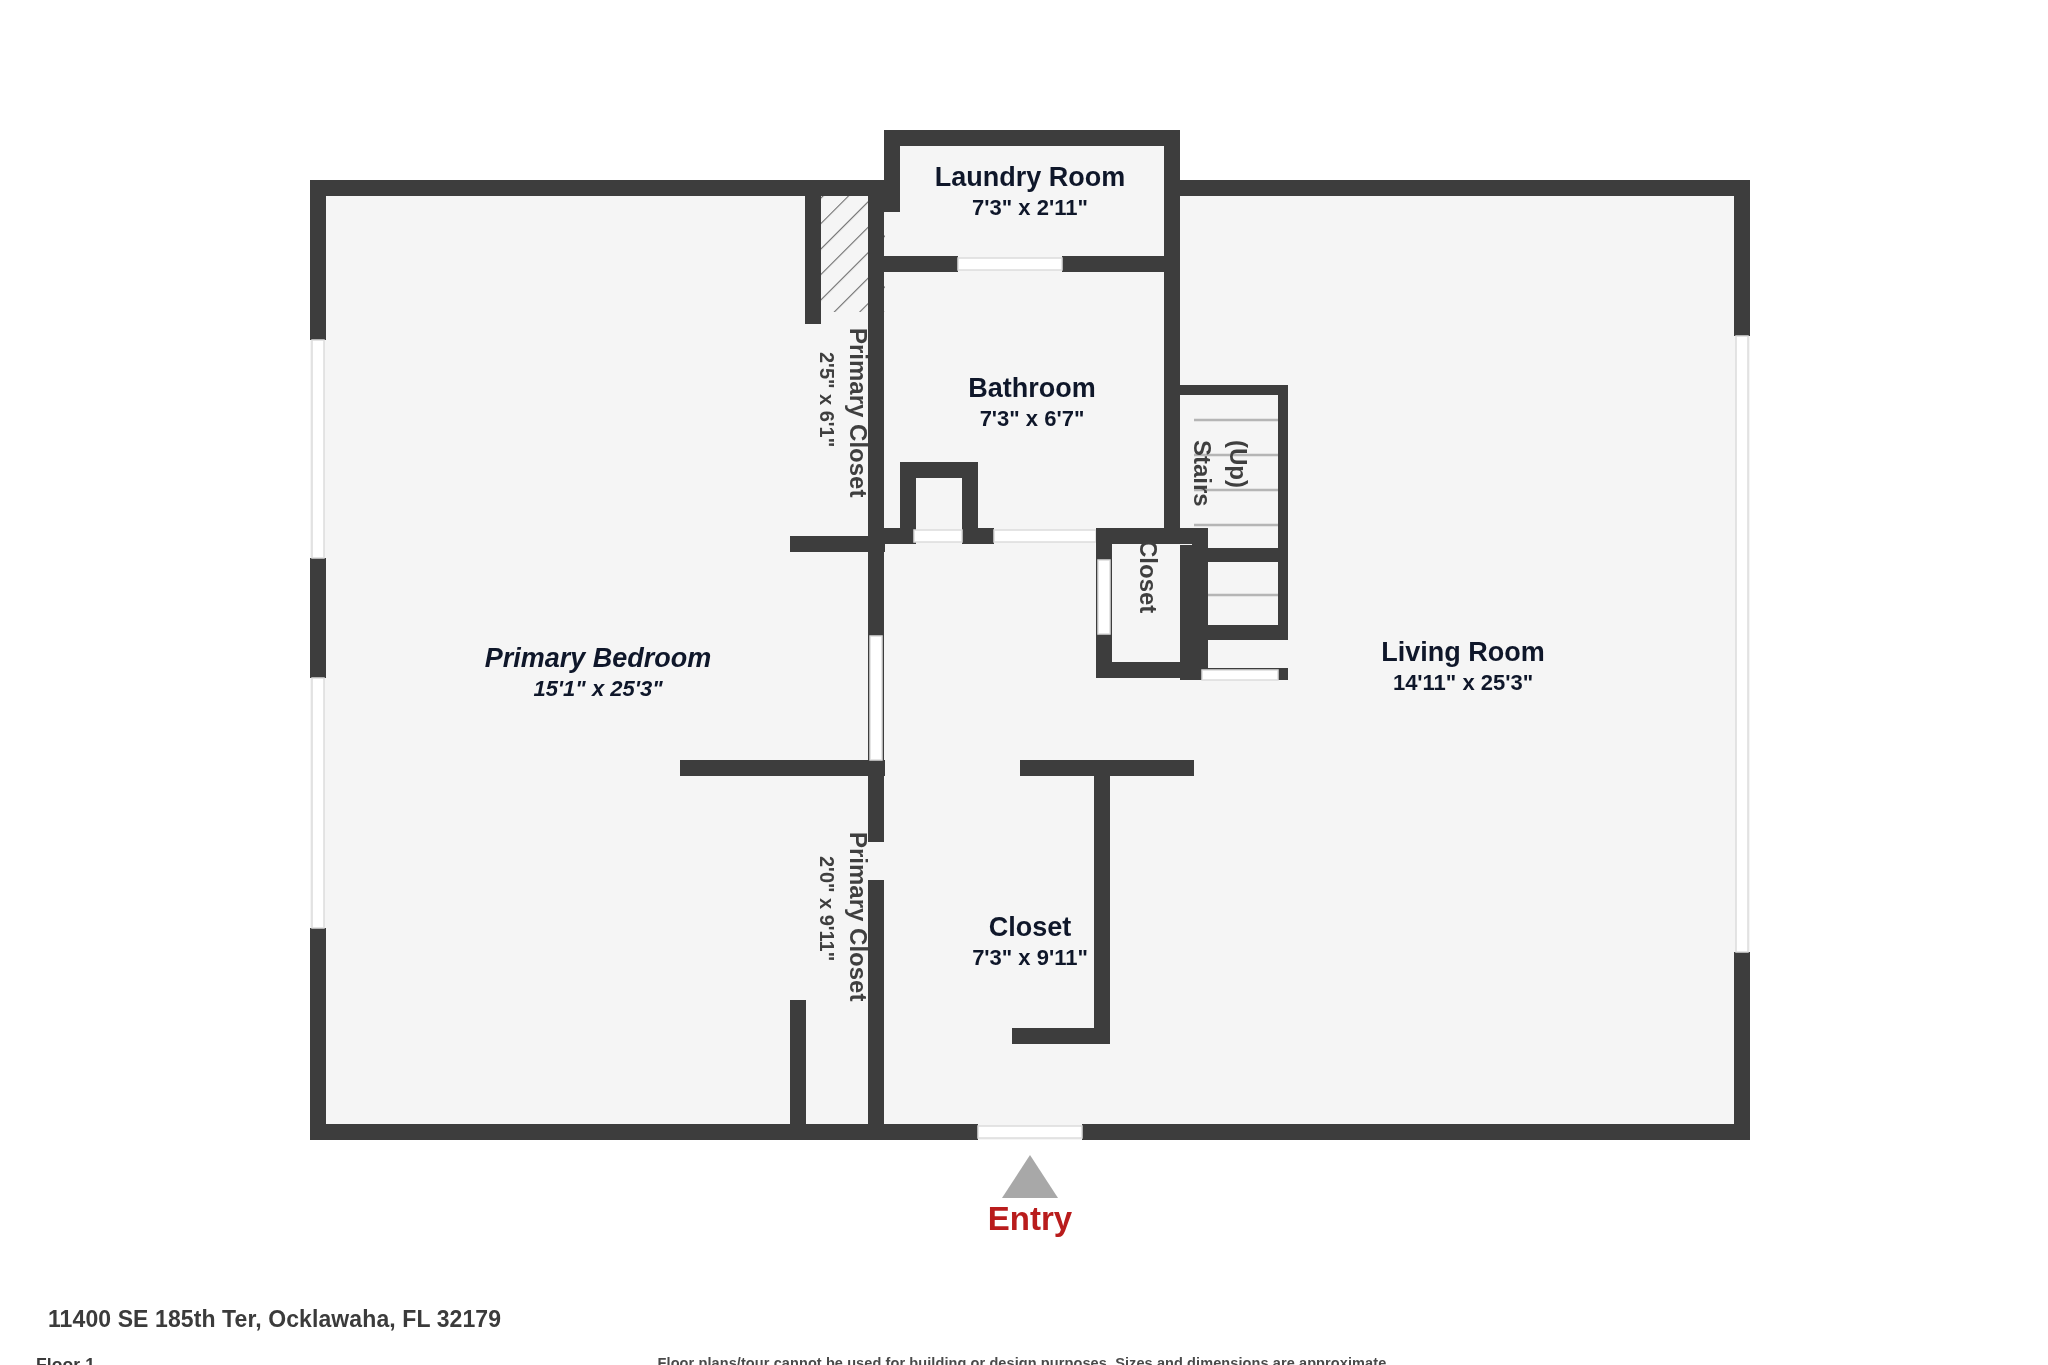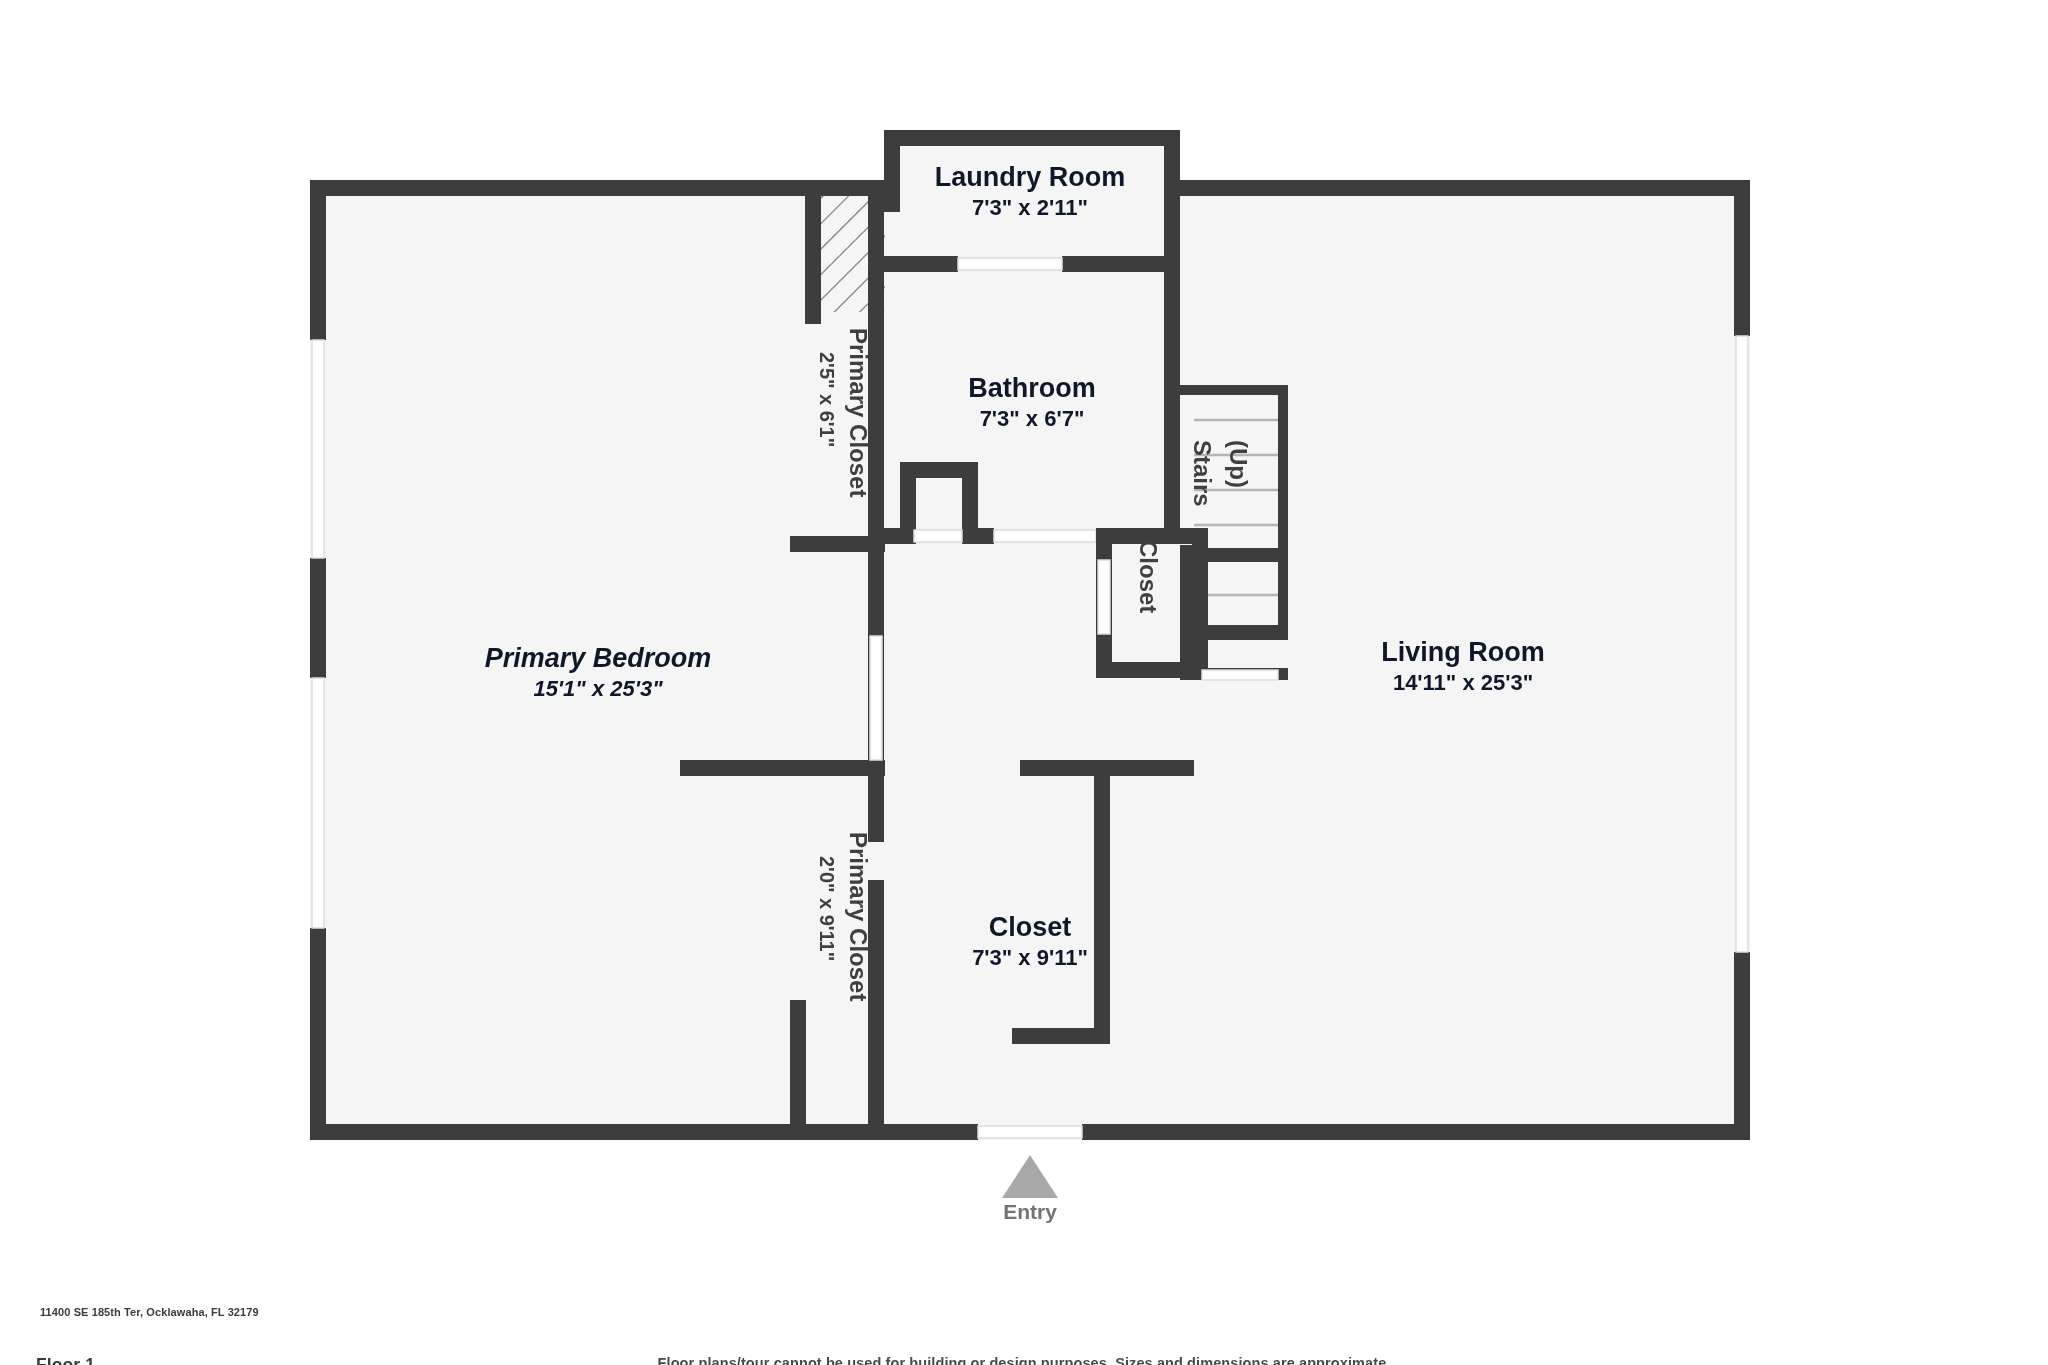--- a/index.html
+++ b/index.html
@@ -26,23 +26,23 @@
 
   
   .footer-text {
     position: absolute;
     color: #3b3b3b;
     font-weight: bold;
     letter-spacing: 0.1px;
     white-space: nowrap;
   }
   #addr-line {
-    left: 40px;
+    left: 48px;
     top: 1306px;
-    font-size: 11px;
+    font-size: 23px;
   }
   #floor-line {
     left: 36px;
     top: 1355px;
     font-size: 17.5px;
   }
   #disclaimer-line {
     left: 50%;
     transform: translateX(-50%);
     top: 1355px;
@@ -86,23 +86,23 @@
   .vlabel .rl-dims {
     font-size: 20px;
     font-weight: bold;
   }
 
   #entry-label {
     position: absolute;
     left: 1030px;
     top: 1200px;
     transform: translateX(-50%);
-    font-size: 21px;
-    font-weight: bold;
-    color: #737373;
+    font-size: 33px;
+    font-weight: bold;
+    color: #b91c1c;
     white-space: nowrap;
   }
 </style>
 </head>
 <body>
 
 <svg id="plan" viewBox="0 0 2048 1365" xmlns="http://www.w3.org/2000/svg">
 
   <defs>
     <pattern id="hatch" width="18" height="18" patternTransform="rotate(45)" patternUnits="userSpaceOnUse">

